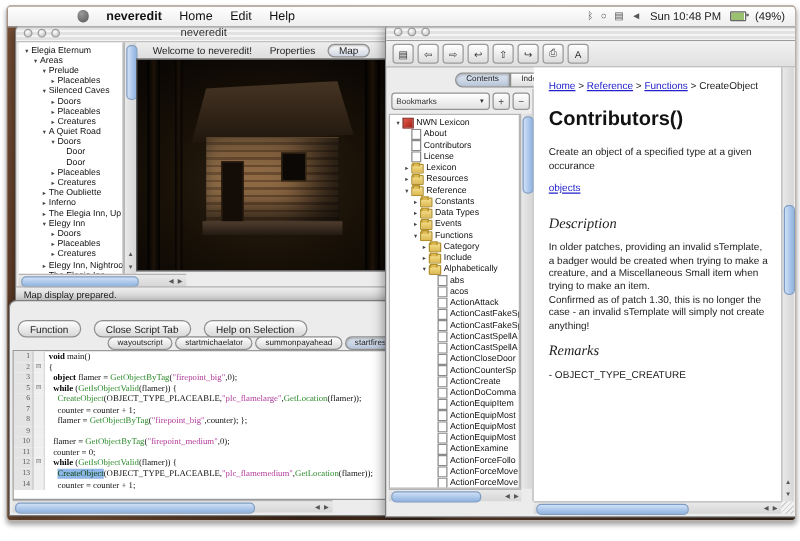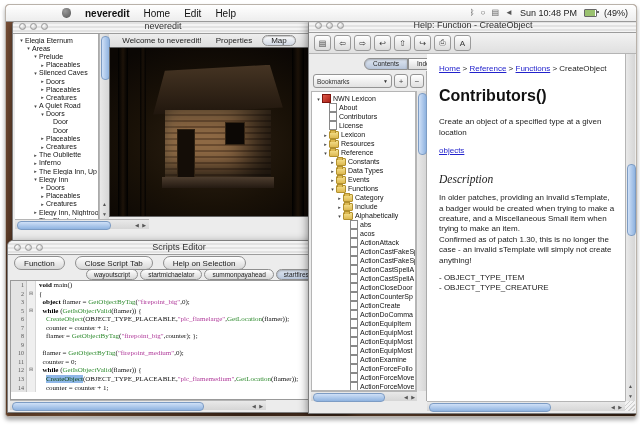--- a/index.html
+++ b/index.html
@@ -293,31 +293,24 @@
           <div class="door"></div>
           <div class="winhole" style="left:56%;top:46%;width:15%;height:17%;position:absolute;background:#0c0805;border:1px solid #332414;"></div>
           <div class="base"></div>
         </div>
       </div>
     </div>
     <div id="mainhsb" class="sbtrackh">
       <span class="sbthumbh" style="left:2px;width:92px;"></span>
       <span class="sbarrows" style="right:2px;top:0;">◀ ▶</span>
     </div>
+    <div id="mainstatus">Map display prepared.</div>
   </div>
 
   <div id="scriptwin" class="win">
-    <div class="titlebar">
-      <div class="lights">
-        <span class="light"></span>
-        <span class="light"></span>
-        <span class="light"></span>
-      </div>
-      <span>Scripts Editor</span>
-    </div>
     <div id="sebtns">
           <span class="capsule">Function</span>
           <span class="capsule">Close Script Tab</span>
           <span class="capsule">Help on Selection</span>
         </div>
     <div id="setabs">
           <span class="capsule stab">wayoutscript</span>
           <span class="capsule stab">startmichaelator</span>
           <span class="capsule stab">summonpayahead</span>
           <span class="capsule stab tabsel">startfires</span>
@@ -343,21 +336,20 @@
     </div>
   </div>
 
   <div id="helpwin" class="win">
     <div class="titlebar">
       <div class="lights">
         <span class="light"></span>
         <span class="light"></span>
         <span class="light"></span>
       </div>
-      <span>Help: Function - CreateObject</span>
     </div>
     <div id="htoolbar">
           <span class="tbtn">▤</span>
           <span class="tbtn">⇦</span>
           <span class="tbtn">⇨</span>
           <span class="tbtn">↩</span>
           <span class="tbtn">⇧</span>
           <span class="tbtn">↪</span>
           <span class="tbtn">⎙</span>
           <span class="tbtn">A</span>
@@ -547,27 +539,27 @@
         <span class="sbthumbv" style="top:2px;height:60px;"></span>
       </div>
       <div id="htreehsb" class="sbtrackh">
         <span class="sbthumbh" style="left:2px;width:70px;"></span>
         <span class="sbarrows" style="right:1px;top:0;">◀ ▶</span>
       </div>
     </div>
     <div id="hcontent">
       <div class="bc" id="hbreadcrumb"><span class="bc-link">Home</span><span class="bc-sep"> &gt; </span><span class="bc-link">Reference</span><span class="bc-sep"> &gt; </span><span class="bc-link">Functions</span><span class="bc-sep"> &gt; </span><span>CreateObject</span></div>
       <div id="hheading">Contributors()</div>
-      <div id="hintro">Create an object of a specified type at a given location</div>
+      <div id="hintro">Create an object of a specified type at a given occurance</div>
       <a id="hintrolink">objects</a>
       <div id="hblocks">
             <div class="hc-h2">Description</div>
             <div class="hc-p">In older patches, providing an invalid sTemplate, a badger would be created when trying to make a creature, and a Miscellaneous Small item when trying to make an item.<br>Confirmed as of patch 1.30, this is no longer the case - an invalid sTemplate will simply not create anything!</div>
+            <div class="hc-h2">Remarks</div>
             <div class="hc-list">
-              <div>- OBJECT_TYPE_ITEM</div>
               <div>- OBJECT_TYPE_CREATURE</div>
             </div>
           </div>
     </div>
     <div id="hcvsb" class="sbtrackv">
       <span class="sbthumbv" style="top:110px;height:70px;"></span>
       <span class="sbarrows" style="bottom:0;left:2px;">▲<br>▼</span>
     </div>
     <div id="hchsb" class="sbtrackh">
       <span class="sbthumbh" style="left:2px;width:120px;"></span>

